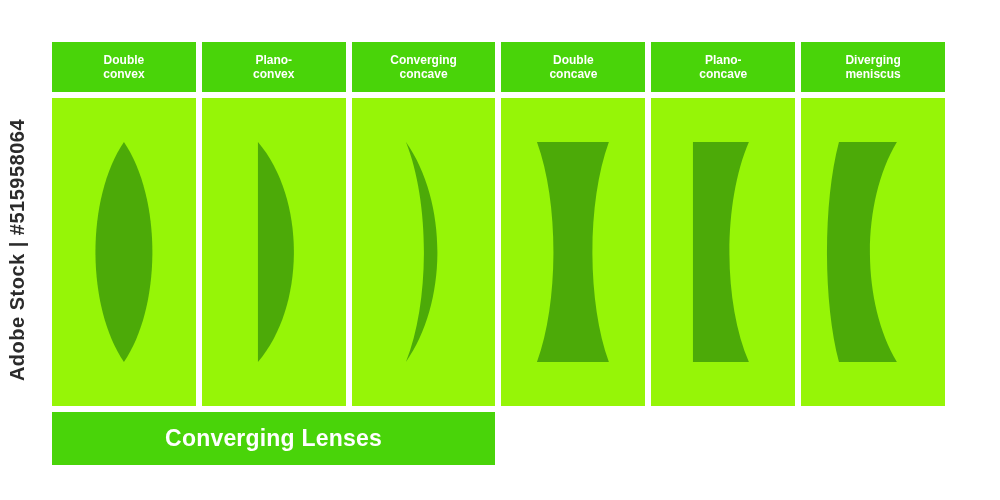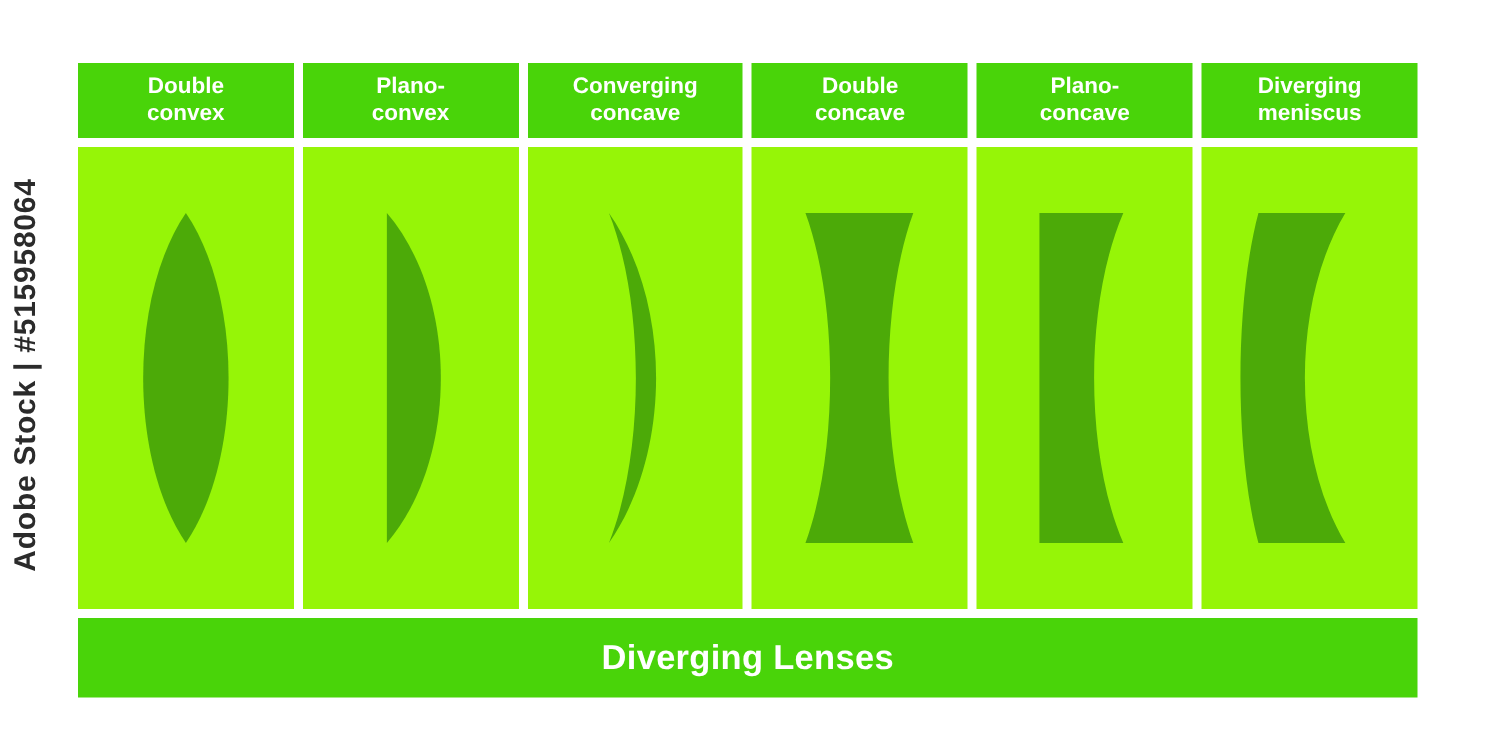--- a/index.html
+++ b/index.html
@@ -37,21 +37,21 @@
     position:absolute; left:0; top:0;
     width:893px; height:50px;
     display:flex; gap:6px;
   }
   .header-cell{
     flex:1 1 0;
     background:#49d409;
     display:flex; align-items:center; justify-content:center;
     text-align:center;
     color:#ffffff;
-    font-size:15px; font-weight:bold;
+    font-size:12px; font-weight:bold;
     line-height:1.18;
     padding:0 4px;
     box-sizing:border-box;
     white-space:pre-line;
   }
 
   
   #panel-row{
     position:absolute; left:0; top:56px;
     width:893px; height:308px;
@@ -153,18 +153,18 @@
 
     <div class="panel-cell">
       <svg viewBox="0 0 144 308" preserveAspectRatio="none">
         <path d="M38 44 L 96 44 C 60 104, 60 204, 96 264 L 38 264 C 22 204, 22 104, 38 44 Z" fill="#4caa08"></path>
       </svg>
     </div>
 
   </div>
 
   <div id="footer-row">
-    <div class="footer-cell diverging">
-      <span>Diverging Lenses</span>
+    <div class="footer-cell converging">
+      <span>Converging Lenses</span>
     </div>
   </div>
 
 </div>
 
 </body></html>

